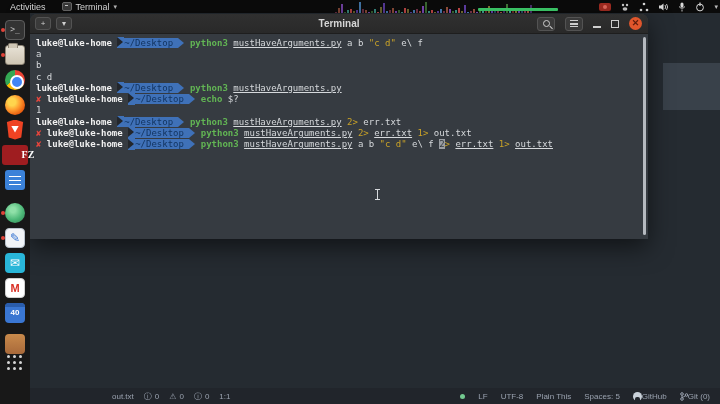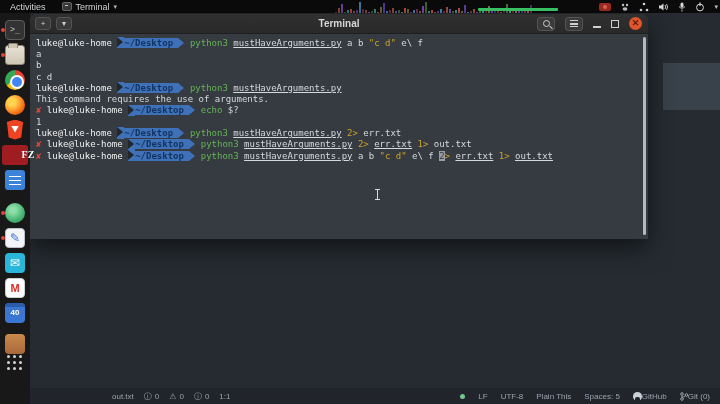--- a/index.html
+++ b/index.html
@@ -72,28 +72,28 @@
   .wb-max{width:8px;height:8px;border:1.4px solid #cfcfcf;}
   .wb-close{width:13px;height:13px;border-radius:50%;background:#e0562c;color:#5e1c0c;font-size:9px;font-weight:bold;
     display:flex;align-items:center;justify-content:center;line-height:1;}
 
   #term-body{position:absolute;left:0;top:20px;width:100%;height:205px;background:#363b41;overflow:hidden;
     font-family:"DejaVu Sans Mono",monospace;font-size:9px;color:#d6d9dc;padding:3px 8px 0 6px;}
   #term-scrollbar{position:absolute;right:2px;top:23px;width:3px;height:198px;background:#c3c8cd;border-radius:2px;opacity:.9;}
   .tline{height:11.3px;display:flex;align-items:center;white-space:pre;}
   .tline span{white-space:pre;}
   .perr{color:#e8453c;font-weight:bold;}
-  .puser{color:#f0f0f0;font-weight:normal;}
+  .puser{color:#f0f0f0;font-weight:bold;}
   .darkwrap{display:inline-block;width:7px;height:11.3px;background:#3f71b8;position:relative;}
   .tri-dark{position:absolute;left:0;top:0;width:0;height:0;border-top:5.65px solid transparent;
     border-bottom:5.65px solid transparent;border-left:6px solid #23262b;}
-  .ppath{background:#3f71b8;color:#11335f;font-weight:bold;}
+  .ppath{background:#3f71b8;color:#11335f;font-weight:normal;}
   .tri-blue{display:inline-block;width:0;height:0;border-top:5.65px solid transparent;
     border-bottom:5.65px solid transparent;border-left:6px solid #3f71b8;}
-  .c-green{color:#62b554;font-weight:normal;}
+  .c-green{color:#62b554;font-weight:bold;}
   .c-yellow{color:#c9a227;}
   .tu{text-decoration:underline;}
   .cursor{background:#9a9ea3;color:#363b41;}
 
   
   #ibeam{position:absolute;left:374px;top:189px;width:7px;height:11px;z-index:6;}
   #ibeam::before{content:"";position:absolute;left:3px;top:1px;width:1px;height:9px;background:#d7dadd;}
   #ibeam::after{content:"";position:absolute;left:1px;top:0;width:5px;height:1px;background:#d7dadd;box-shadow:0 10px 0 #d7dadd;}
 
   
@@ -297,21 +297,20 @@
         <span class="wb-close">✕</span>
       </span>
     </div>
     <div id="term-body">
       <div id="term-lines">
           <div class="tline"><span class="puser">luke@luke-home</span><span> </span><span class="darkwrap"><i class="tri-dark"></i></span><span class="ppath">~/Desktop </span><i class="tri-blue"></i><span> </span><span class="c-green">python3</span><span> </span><span class="tu">mustHaveArguments.py</span><span> a b </span><span class="c-yellow">"c d"</span><span> e\ f</span></div>
           <div class="tline"><span>a</span></div>
           <div class="tline"><span>b</span></div>
           <div class="tline"><span>c d</span></div>
           <div class="tline"><span class="puser">luke@luke-home</span><span> </span><span class="darkwrap"><i class="tri-dark"></i></span><span class="ppath">~/Desktop </span><i class="tri-blue"></i><span> </span><span class="c-green">python3</span><span> </span><span class="tu">mustHaveArguments.py</span></div>
-          <div class="tline"><span>This command requires the use of arguments.</span></div>
           <div class="tline"><span class="perr">✘ </span><span class="puser">luke@luke-home</span><span> </span><span class="darkwrap"><i class="tri-dark"></i></span><span class="ppath">~/Desktop </span><i class="tri-blue"></i><span> </span><span class="c-green">echo</span><span> $?</span></div>
           <div class="tline"><span>1</span></div>
           <div class="tline"><span class="puser">luke@luke-home</span><span> </span><span class="darkwrap"><i class="tri-dark"></i></span><span class="ppath">~/Desktop </span><i class="tri-blue"></i><span> </span><span class="c-green">python3</span><span> </span><span class="tu">mustHaveArguments.py</span><span> </span><span class="c-yellow">2&gt;</span><span> err.txt</span></div>
           <div class="tline"><span class="perr">✘ </span><span class="puser">luke@luke-home</span><span> </span><span class="darkwrap"><i class="tri-dark"></i></span><span class="ppath">~/Desktop </span><i class="tri-blue"></i><span> </span><span class="c-green">python3</span><span> </span><span class="tu">mustHaveArguments.py</span><span> </span><span class="c-yellow">2&gt;</span><span> </span><span class="tu">err.txt</span><span> </span><span class="c-yellow">1&gt;</span><span> out.txt</span></div>
           <div class="tline"><span class="perr">✘ </span><span class="puser">luke@luke-home</span><span> </span><span class="darkwrap"><i class="tri-dark"></i></span><span class="ppath">~/Desktop </span><i class="tri-blue"></i><span> </span><span class="c-green">python3</span><span> </span><span class="tu">mustHaveArguments.py</span><span> a b </span><span class="c-yellow">"c d"</span><span> e\ f </span><span class="c-yellow cursor">2</span><span class="c-yellow">&gt;</span><span> </span><span class="tu">err.txt</span><span> </span><span class="c-yellow">1&gt;</span><span> </span><span class="tu">out.txt</span></div>
         </div>
     </div>
     <div id="term-scrollbar"></div>
   </div>
 

